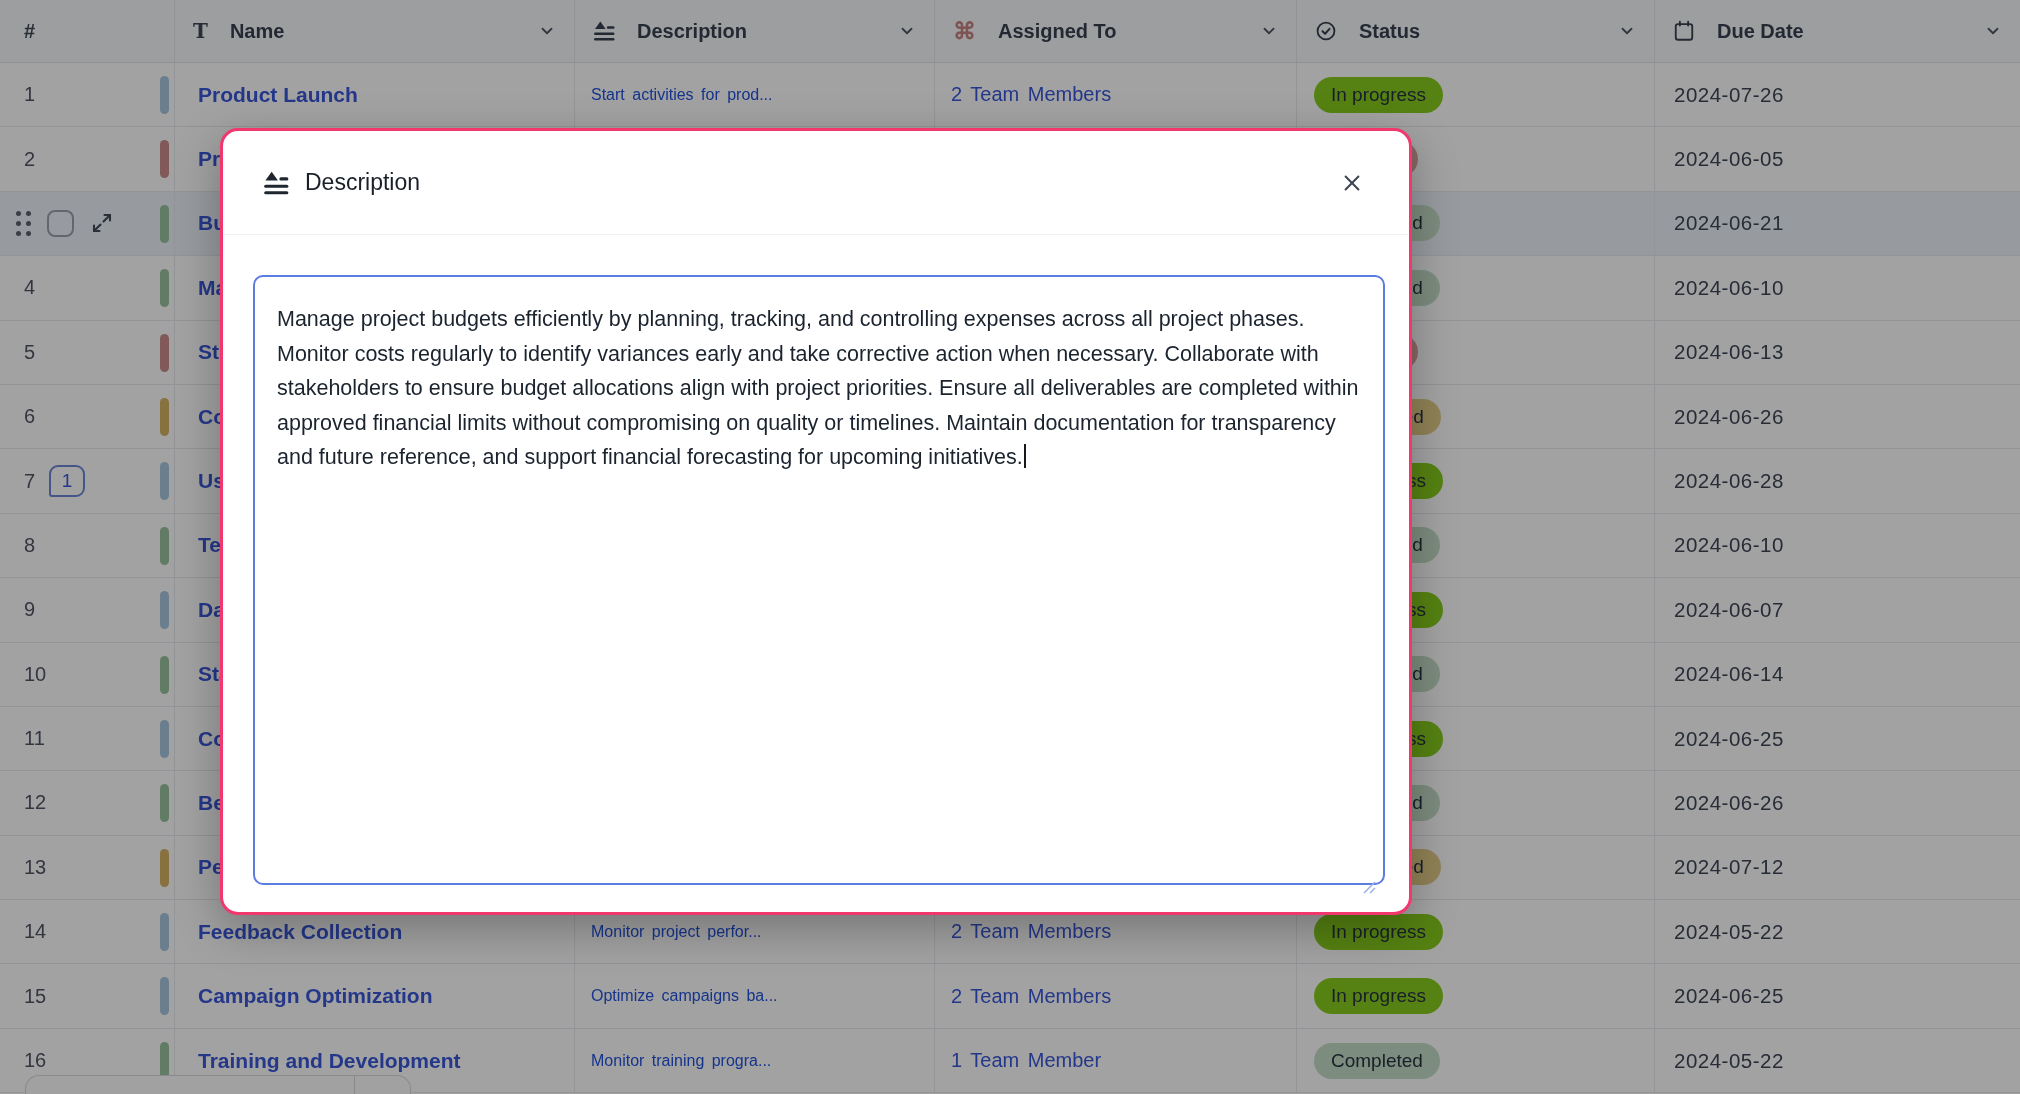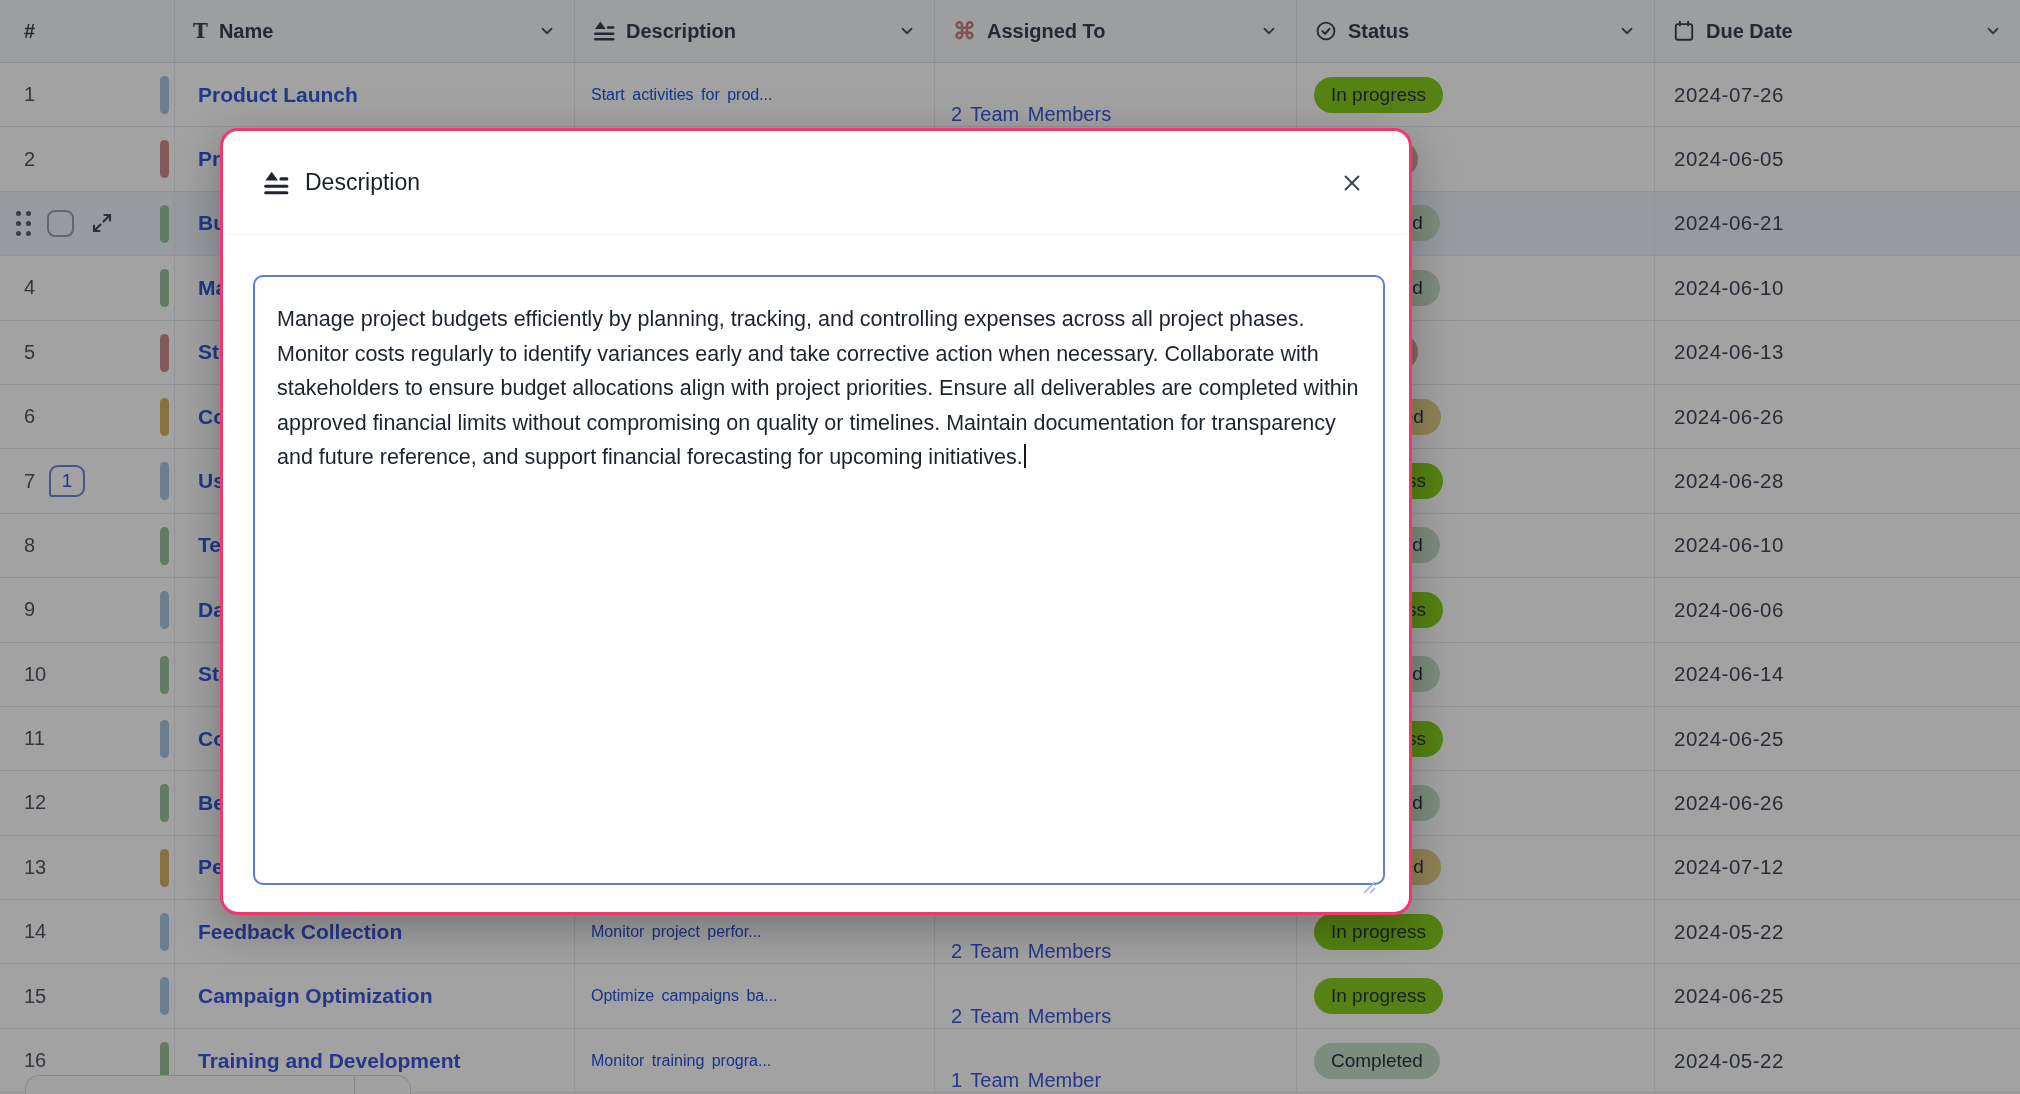--- a/index.html
+++ b/index.html
@@ -6,40 +6,40 @@
   *{box-sizing:border-box;font-family:"Liberation Sans",sans-serif;}
   #canvas{position:relative;width:2020px;height:1094px;overflow:hidden;background:#fff;}
 
   
   #grid{position:absolute;inset:0;z-index:1;}
   .hdr{display:grid;grid-template-columns:175px 400px 360px 362px 358px 365px;height:63px;
        background:#f7f8fa;border-bottom:1px solid #dfe2e7;}
   .hdr-cell{display:flex;align-items:center;padding:0 18px;border-right:1px solid #e3e6ea;
             color:#333c49;font-size:20px;font-weight:600;}
   .hdr-cell:last-child{border-right:none;}
-  .hdr-label{margin-left:11px;white-space:nowrap;}
+  .hdr-label{margin-left:22px;white-space:nowrap;}
   .hdr-spacer{flex:1;}
   .hash{padding-left:24px;font-weight:600;color:#3b444f;}
   .t-icon{font-family:"DejaVu Serif",serif;font-size:20px;font-weight:700;color:#3a4350;line-height:1;}
   .cmd-icon{font-size:23px;font-weight:700;color:#c4807f;line-height:1;}
   .chev{flex:none;}
 
   .row{display:grid;grid-template-columns:175px 400px 360px 362px 358px 365px;height:64.4px;
        border-bottom:1px solid #e6e8ec;background:#fff;}
   .row.selected{background:#eef4fa;}
   .cell{display:flex;align-items:center;border-right:1px solid #e9ebee;overflow:hidden;white-space:nowrap;}
   .cell:last-child{border-right:none;}
   .c-num{padding-left:24px;color:#4c525c;font-size:20px;position:relative;}
   .c-name{position:relative;padding-left:23px;overflow:visible;}
   .name-bar{position:absolute;left:-15px;top:13px;width:9px;height:38px;border-radius:5px;}
   .bar-blue{background:#a6c6dd;} .bar-red{background:#ca8a86;}
   .bar-green{background:#97c09a;} .bar-yellow{background:#d2b05e;}
   .name-link{color:#3453d6;font-size:21px;font-weight:700;}
   .c-desc{padding-left:16px;color:#1d4ed8;font-size:16px;word-spacing:3px;}
-  .c-assigned{padding-left:16px;align-items:flex-end;}
+  .c-assigned{padding-left:16px;}
   .assigned-link{color:#3453d6;font-size:20px;font-weight:500;word-spacing:3px;}
   .c-status{padding-left:17px;}
   .pill{display:inline-block;padding:7px 17px;border-radius:18px;font-size:19px;color:#232d3b;}
   .st-in-progress{background:#84cc16;} .st-completed{background:#c2dcc4;}
   .st-not-started{background:#e3cb84;} .st-delayed{background:#d6a09b;}
   .c-due{padding-left:19px;color:#39424f;font-size:20.5px;letter-spacing:0.5px;word-spacing:2px;}
 
   
   .row-controls{display:none;align-items:center;gap:16px;position:absolute;left:16px;top:0;height:100%;}
   .row.selected .row-controls{display:flex;}
@@ -352,21 +352,21 @@
     <div class="cell c-desc">
       <span></span>
     </div>
     <div class="cell c-assigned">
       <span class="assigned-link"></span>
     </div>
     <div class="cell c-status">
       <span class="pill st-in-progress">In progress</span>
     </div>
     <div class="cell c-due">
-      <span>2024-06-06</span>
+      <span>2024-06-07</span>
     </div>
   </div>
 
   <div class="row">
     <div class="cell c-num">
       <span class="num-text">10</span>
 
     </div>
     <div class="cell c-name">
       <span class="name-bar bar-green"></span>

